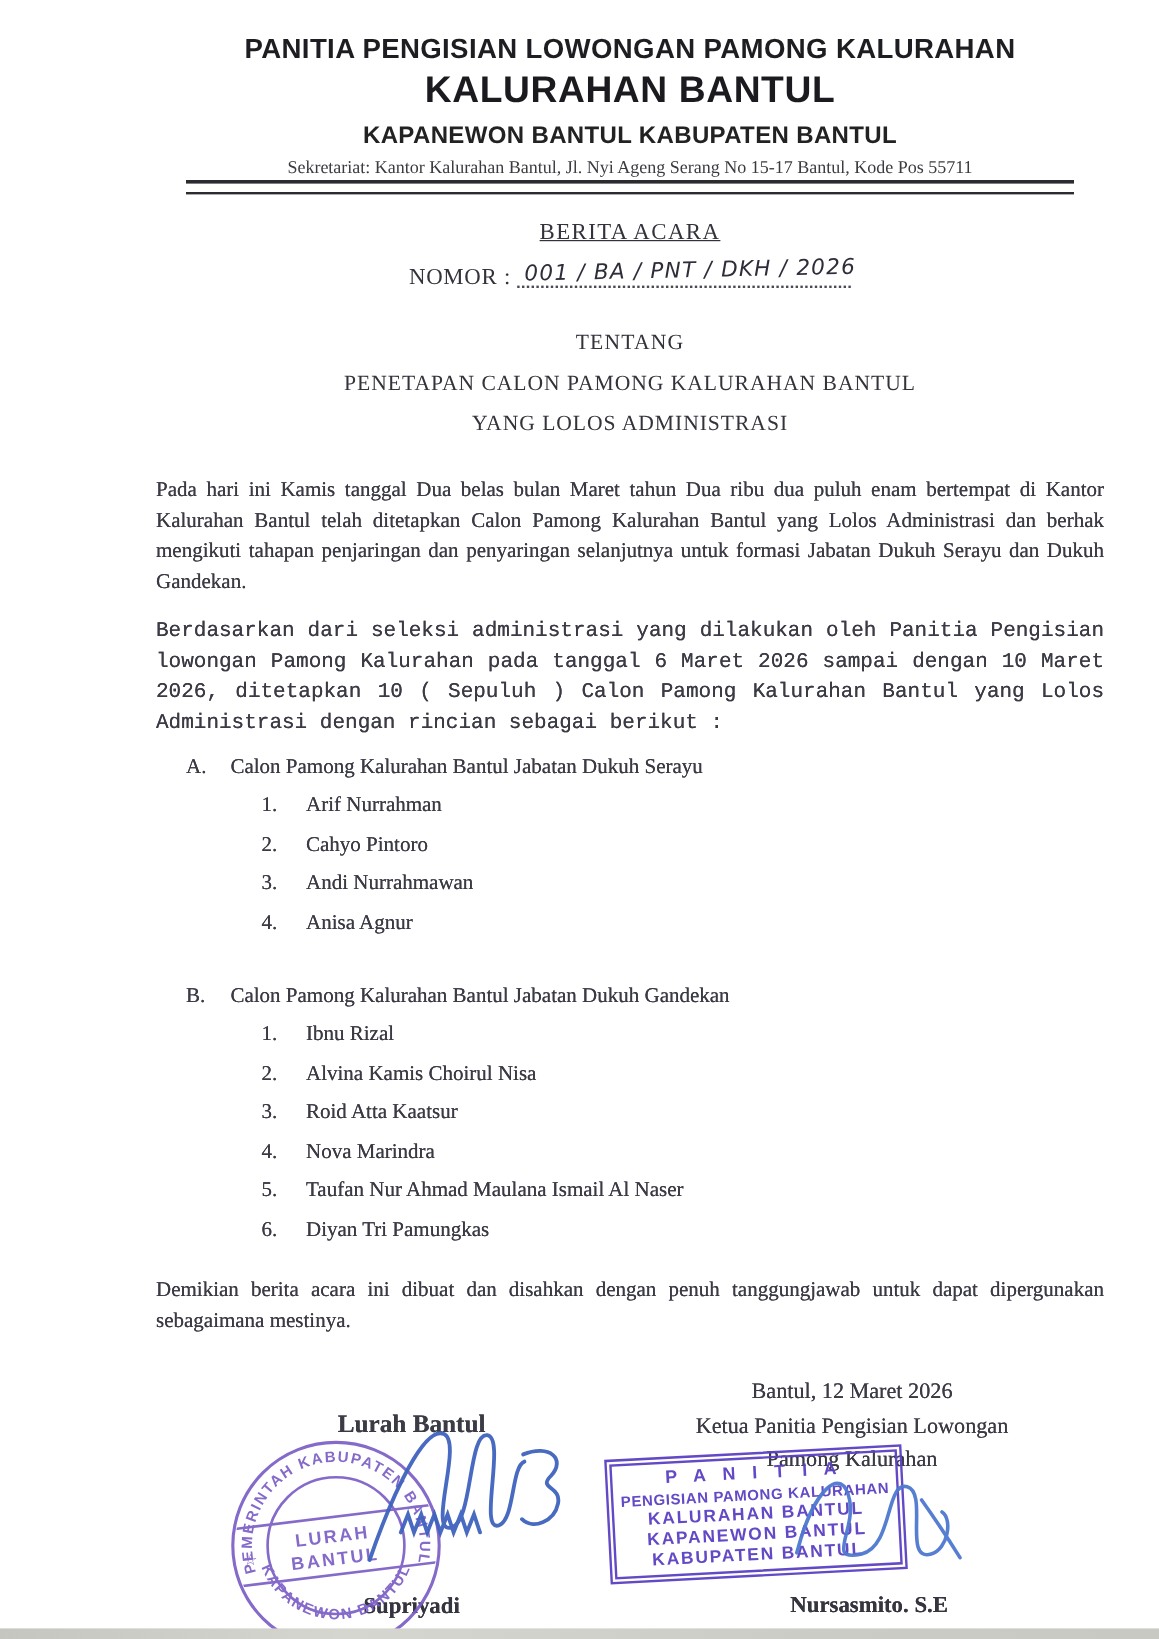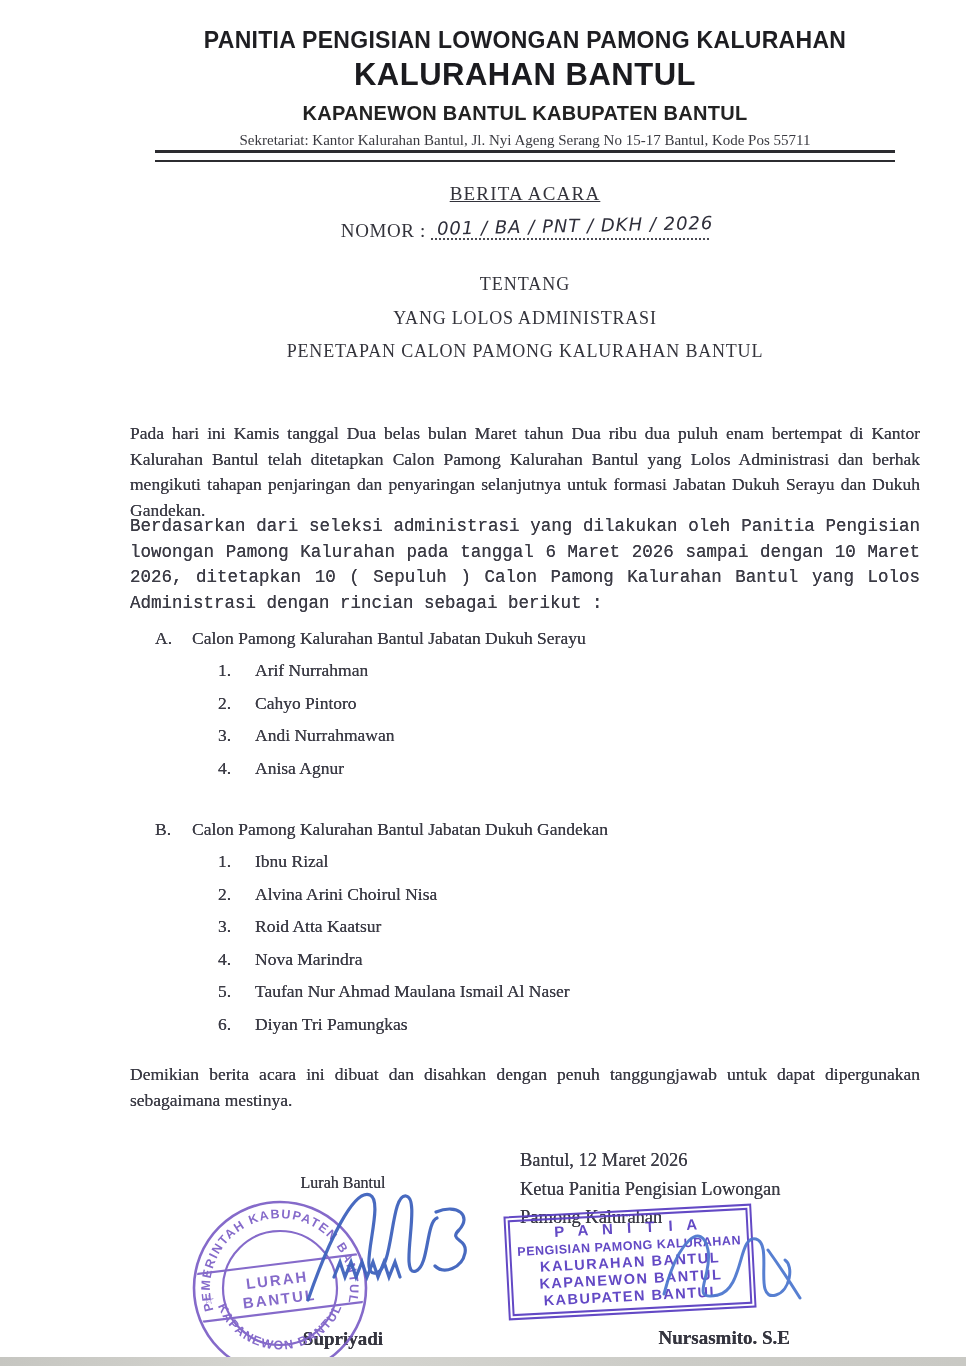--- a/index.html
+++ b/index.html
@@ -18,36 +18,36 @@
   .titleblock{position:absolute;left:130px;top:183px;width:790px;text-align:center;}
   .doc-type{font-size:19px;letter-spacing:1.2px;color:#33333b;text-decoration:underline;}
   .nomor-line{margin-top:13px;font-size:19px;letter-spacing:.6px;color:#33333b;position:relative;display:inline-block;}
   .dotted{display:inline-block;width:278px;height:20px;border-bottom:2.5px dotted #4a4a52;vertical-align:-3px;position:relative;}
   .handwrite{position:absolute;left:6px;bottom:2px;width:270px;font-family:"DejaVu Sans",sans-serif;font-style:italic;font-size:18px;letter-spacing:1px;color:#2e2e3a;transform:rotate(-1.2deg);white-space:nowrap;text-align:left;}
   .tentang{margin-top:32px;font-size:18px;letter-spacing:1px;color:#33333b;}
   .subject{margin-top:13px;font-size:18px;letter-spacing:.8px;color:#33333b;line-height:20px;}
 
   
   .para{position:absolute;left:130px;width:790px;font-size:17.5px;line-height:25.5px;text-align:justify;color:#3b3b45;text-shadow:0 0 .4px #3b3b45;}
-  .p1{top:421px;}
+  .p1{top:395px;}
   .p2{top:514px;font-family:Liberation Mono, monospace;}
   .closing{top:1062px;}
 
   .list{position:absolute;left:155px;width:765px;color:#3b3b45;text-shadow:0 0 .4px #3b3b45;}
   .listA{top:627px;}
   .listB{top:818px;}
   .list-heading{font-size:17.5px;line-height:22px;display:flex;}
   .list-letter{width:37px;flex:0 0 37px;}
   .list-items{margin-top:11px;}
   .list-item{display:flex;font-size:17.5px;line-height:21px;margin-bottom:11.5px;}
   .num{width:37px;flex:0 0 37px;margin-left:63px;}
 
   
-  .sig-left-title{position:absolute;left:253px;top:1174px;width:180px;text-align:center;font-size:16px;color:#3b3b45;text-shadow:0 0 .4px #3b3b45;}
-  .sig-right{position:absolute;left:520px;top:1146px;width:340px;text-align:left;font-size:18.5px;line-height:28.5px;color:#3b3b45;text-shadow:0 0 .4px #3b3b45;}
+  .sig-left-title{position:absolute;left:253px;top:1174px;width:180px;text-align:center;font-size:21px;color:#3b3b45;text-shadow:0 0 .4px #3b3b45;font-weight:bold;}
+  .sig-right{position:absolute;left:540px;top:1146px;width:340px;text-align:center;font-size:18.5px;line-height:28.5px;color:#3b3b45;text-shadow:0 0 .4px #3b3b45;}
   .sig-name{position:absolute;font-size:19px;font-weight:600;color:#35353f;text-shadow:0 0 .4px #35353f;z-index:3;}
   .name-left{left:263px;top:1328px;width:160px;text-align:center;}
   .name-right{left:610px;top:1327px;width:180px;text-align:right;}
 
   
   .stamp-round{position:absolute;left:190px;top:1198px;width:180px;height:180px;z-index:5;opacity:.92;}
   
   .stamp-rect{position:absolute;left:506px;top:1210px;width:248px;height:104px;transform:rotate(-3deg);z-index:5;opacity:.95;}
   .stamp-rect .outer{width:100%;height:100%;border:2px solid #5b40c2;box-sizing:border-box;padding:2px;}
   .stamp-rect .inner{width:100%;height:100%;border:2px solid #5b40c2;box-sizing:border-box;display:flex;flex-direction:column;justify-content:center;align-items:center;font-family:"Liberation Sans",sans-serif;font-weight:bold;color:#5b40c2;}
@@ -77,22 +77,22 @@
 
   <div class="titleblock">
     <div class="doc-type">BERITA ACARA</div>
     <div class="nomor-line">
       <span>NOMOR :</span>
       <span class="dotted">
         <span class="handwrite">001 / BA / PNT / DKH / 2026</span>
       </span>
     </div>
     <div class="tentang">TENTANG</div>
+    <div class="subject">PENETAPAN CALON PAMONG KALURAHAN BANTUL</div>
     <div class="subject">YANG LOLOS ADMINISTRASI</div>
-    <div class="subject">PENETAPAN CALON PAMONG KALURAHAN BANTUL</div>
   </div>
 
   <div class="para p1">Pada hari ini Kamis tanggal Dua belas bulan Maret tahun Dua ribu dua puluh enam bertempat di Kantor Kalurahan Bantul telah ditetapkan Calon Pamong Kalurahan Bantul yang Lolos Administrasi dan berhak mengikuti tahapan penjaringan dan penyaringan selanjutnya untuk formasi Jabatan Dukuh Serayu dan Dukuh Gandekan.</div>
   <div class="para p2">Berdasarkan dari seleksi administrasi yang dilakukan oleh Panitia Pengisian lowongan Pamong Kalurahan pada tanggal 6 Maret 2026 sampai dengan 10 Maret 2026, ditetapkan 10 ( Sepuluh ) Calon Pamong Kalurahan Bantul yang Lolos Administrasi dengan rincian sebagai berikut :</div>
 
   <div class="list listA">
     <div class="list-heading">
       <span class="list-letter">A.</span>
       <span>Calon Pamong Kalurahan Bantul Jabatan Dukuh Serayu</span>
     </div>
@@ -121,21 +121,21 @@
       <span class="list-letter">B.</span>
       <span>Calon Pamong Kalurahan Bantul Jabatan Dukuh Gandekan</span>
     </div>
     <div class="list-items">
       <div class="list-item">
         <span class="num">1.</span>
         <span>Ibnu Rizal</span>
       </div>
       <div class="list-item">
         <span class="num">2.</span>
-        <span>Alvina Arini Choirul Nisa</span>
+        <span>Alvina Kamis Choirul Nisa</span>
       </div>
       <div class="list-item">
         <span class="num">3.</span>
         <span>Roid Atta Kaatsur</span>
       </div>
       <div class="list-item">
         <span class="num">4.</span>
         <span>Nova Marindra</span>
       </div>
       <div class="list-item">

